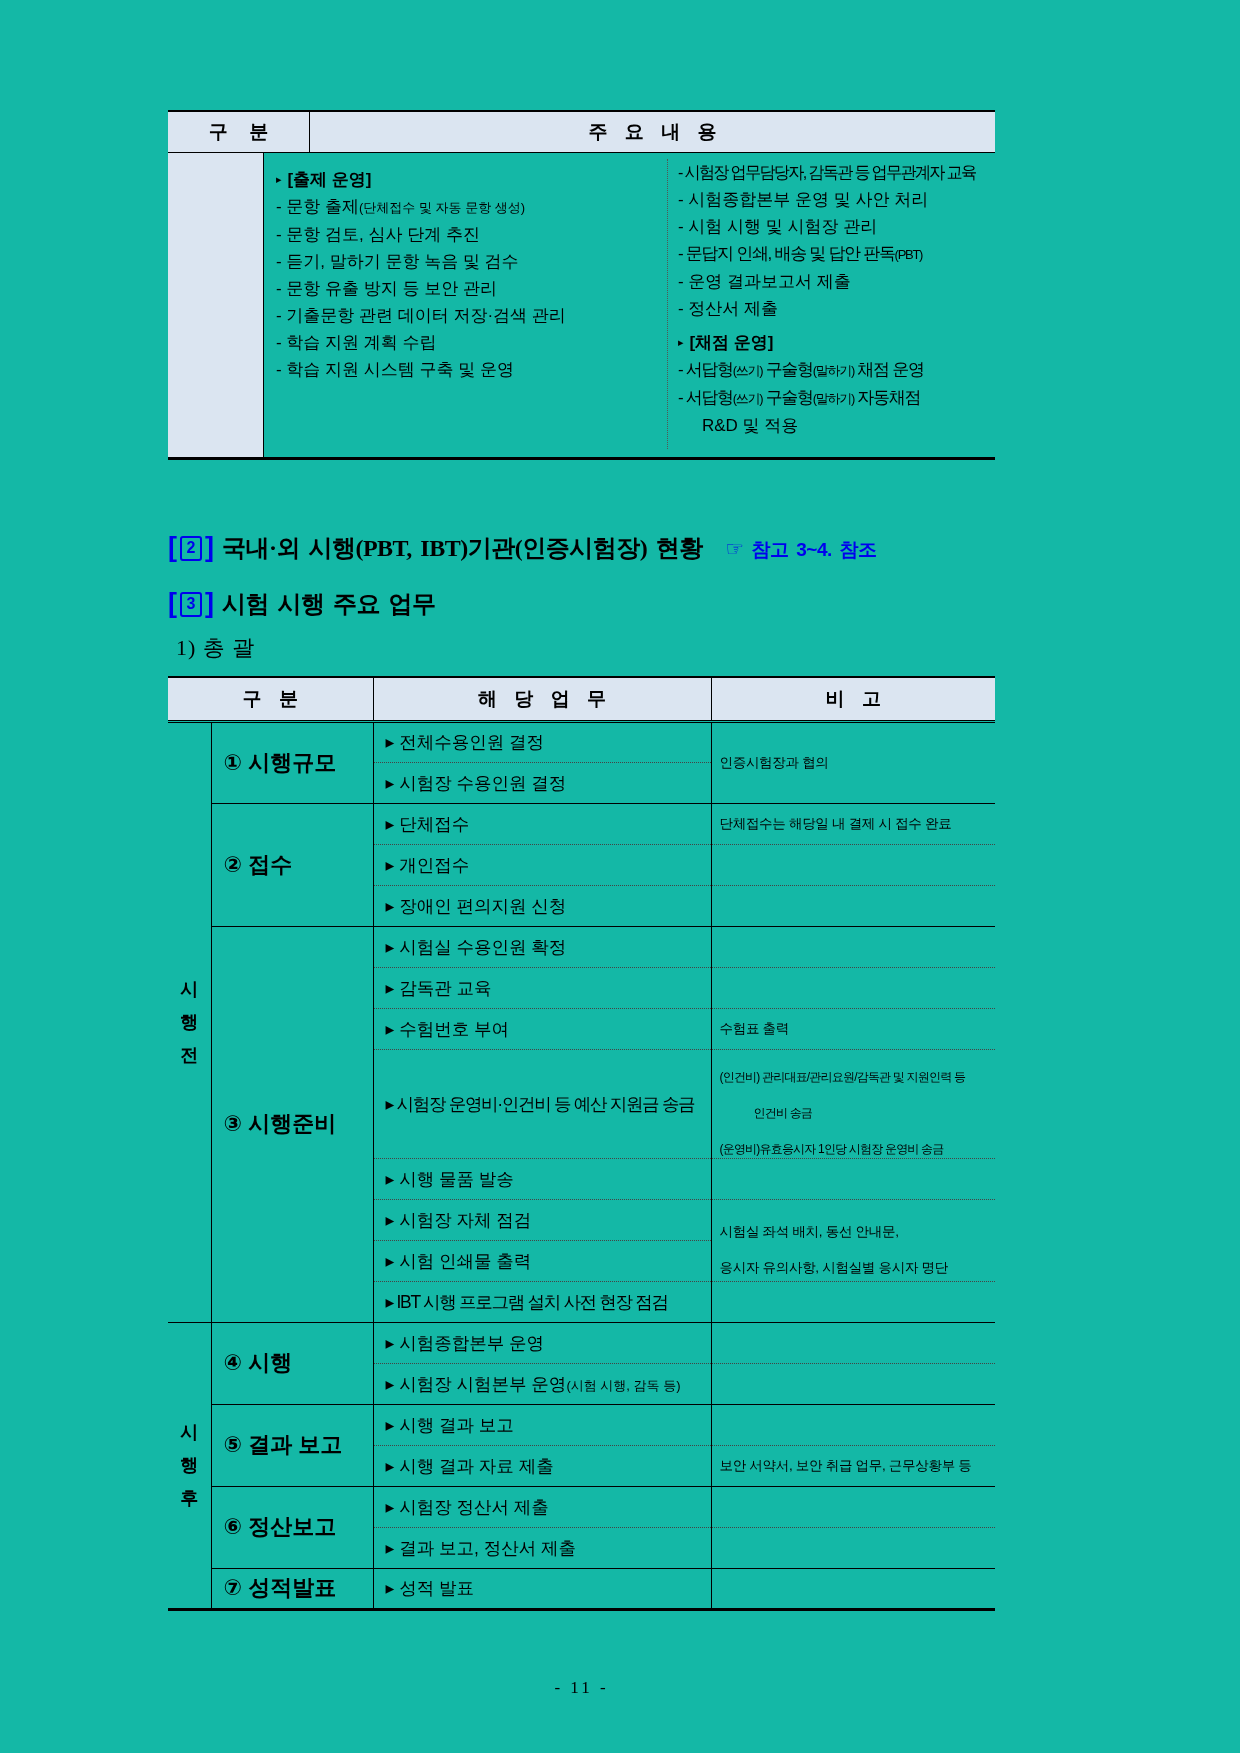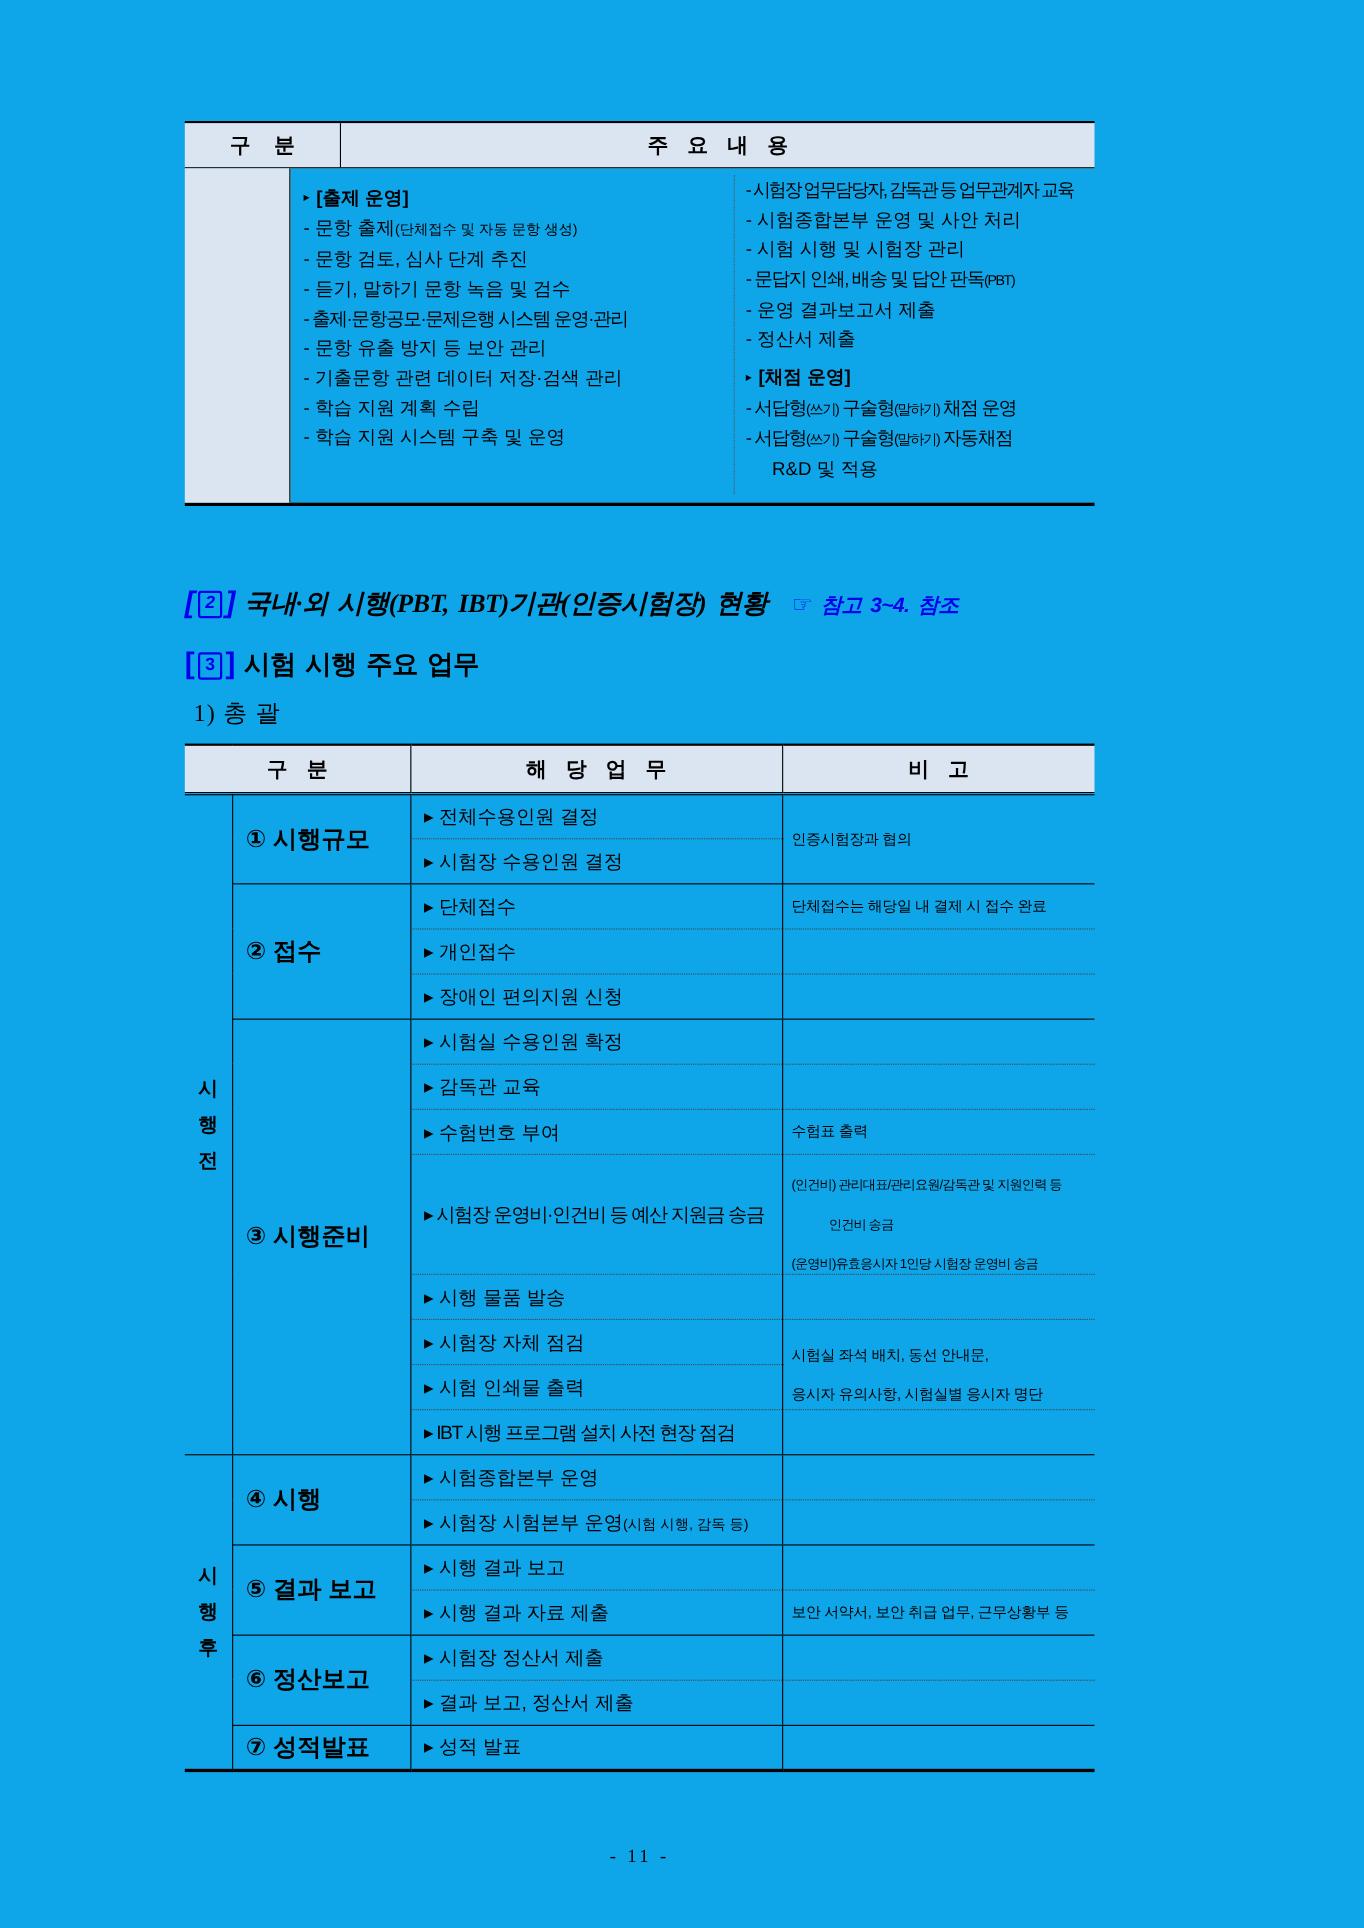--- a/index.html
+++ b/index.html
@@ -1,18 +1,18 @@
 <!DOCTYPE html>
 <html lang="ko"><head>
 <meta charset="utf-8">
 <style>
   * { margin:0; padding:0; box-sizing:border-box; }
   body { background:#ffffff; }
   .page {
-    position:relative; width:1240px; height:1753px; background:#0ea5e9;
+    position:relative; width:1240px; height:1753px; background:#14b8a6;
     font-family:"Liberation Sans","DejaVu Sans",sans-serif; color:#000;
     overflow:hidden;
   }
   .content { position:absolute; left:168px; top:110px; width:827px; }
 
   
   .ttable { border-top:2.5px solid #000; border-bottom:3px solid #000; }
   .ttable .thead { display:flex; background:#dbe5f1; border-bottom:1.5px solid #000; height:41px; }
   .ttable .th1 { width:142px; border-right:1px solid #000; display:flex; align-items:center; justify-content:center;
                  font-weight:bold; font-size:19px; letter-spacing:8px; padding-left:8px; }
@@ -30,21 +30,21 @@
   .ln.cont { padding-left:24px; }
   .ln.cond { letter-spacing:-1.3px; }
   .ln.cond2 { letter-spacing:-1.8px; transform:scaleX(.95); transform-origin:left center; }
   .ln .s { font-size:13px; }
   .ln .b { font-weight:bold; }
   .ln .blt { font-size:11px; vertical-align:2px; margin-right:3px; }
 
   
   .sec-head { font-family:"Liberation Serif","DejaVu Serif",serif; font-size:24px; font-weight:bold;
               letter-spacing:-0.5px; word-spacing:3px; white-space:nowrap; }
-  .sec-head.first { margin-top:72px;font-style:italic; }
+  .sec-head.first { margin-top:72px; }
   .sec-head.second { margin-top:24px; }
   .brk { color:#0000ee; font-size:27px; font-weight:bold; font-family:"Liberation Sans",sans-serif; }
   .numbox { display:inline-block; border:2px solid #0000ee; color:#0000ee; border-radius:3px;
             font-family:"Liberation Sans",sans-serif; font-size:16px; line-height:1; font-weight:bold;
             padding:2px 5px 3px 5px; margin:0 3px; vertical-align:3px; }
   .pointer-hand { color:#0000ee; font-size:21px; margin:0 8px 0 14px; font-family:"DejaVu Sans",sans-serif; }
   .ref { color:#0000ee; font-family:"Liberation Sans",sans-serif; font-size:19px; font-weight:bold; letter-spacing:-0.5px; }
   .sub-head { font-family:"Liberation Serif","DejaVu Serif",serif; font-size:22px; font-weight:normal;
               margin:13px 0 0 8px; letter-spacing:1px; }
 
@@ -89,21 +89,20 @@
         <div class="th2">주 요 내 용</div>
       </div>
       <div class="tbody">
         <div class="tb-left"></div>
         <div class="tb-main">
           <div class="col-a">
             <div class="ln hdr"><span class="blt">▸ </span><span class="b">[출제 운영]</span></div>
             <div class="ln"><span class="m">- 문항 출제</span><span class="s">(단체접수 및 자동 문항 생성)</span></div>
             <div class="ln"><span class="m">- 문항 검토, 심사 단계 추진</span></div>
             <div class="ln"><span class="m">- 듣기, 말하기 문항 녹음 및 검수</span></div>
-            <div class="ln cond"><span class="m">- 출제·문항공모·문제은행 시스템 운영·관리</span></div>
             <div class="ln"><span class="m">- 문항 유출 방지 등 보안 관리</span></div>
             <div class="ln"><span class="m">- 기출문항 관련 데이터 저장·검색 관리</span></div>
             <div class="ln"><span class="m">- 학습 지원 계획 수립</span></div>
             <div class="ln"><span class="m">- 학습 지원 시스템 구축 및 운영</span></div>
           </div>
           <div class="col-b">
             <div class="ln cond2"><span class="m">- 시험장 업무담당자, 감독관 등 업무관계자 교육</span></div>
             <div class="ln"><span class="m">- 시험종합본부 운영 및 사안 처리</span></div>
             <div class="ln"><span class="m">- 시험 시행 및 시험장 관리</span></div>
             <div class="ln cond"><span class="m">- 문답지 인쇄, 배송 및 답안 판독</span><span class="s">(PBT)</span></div>

